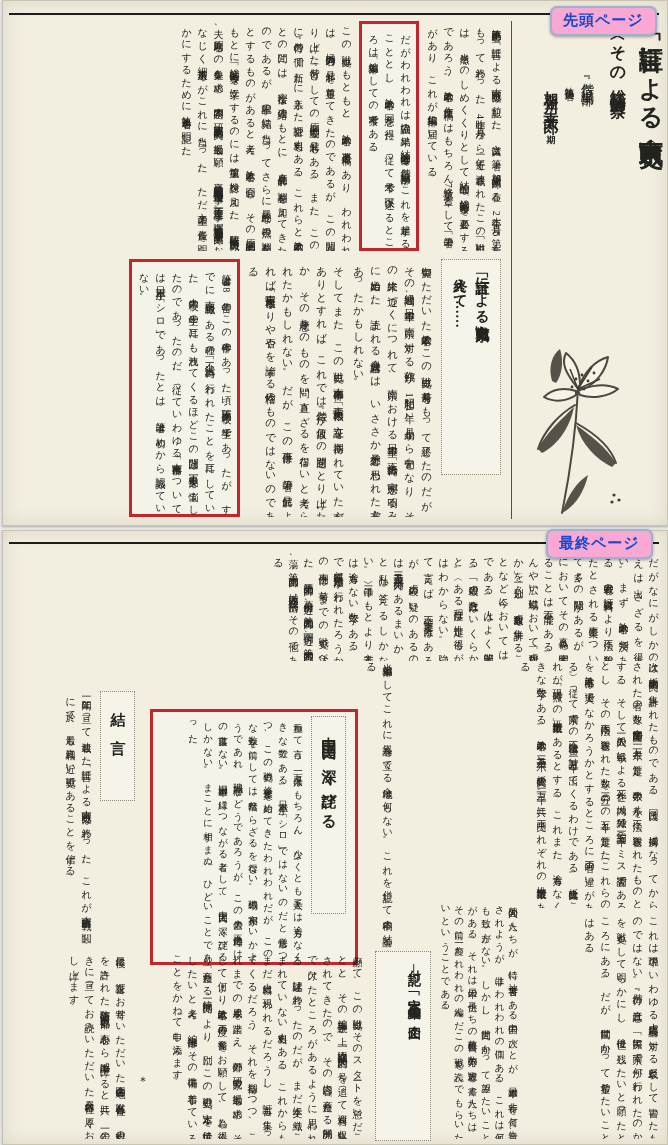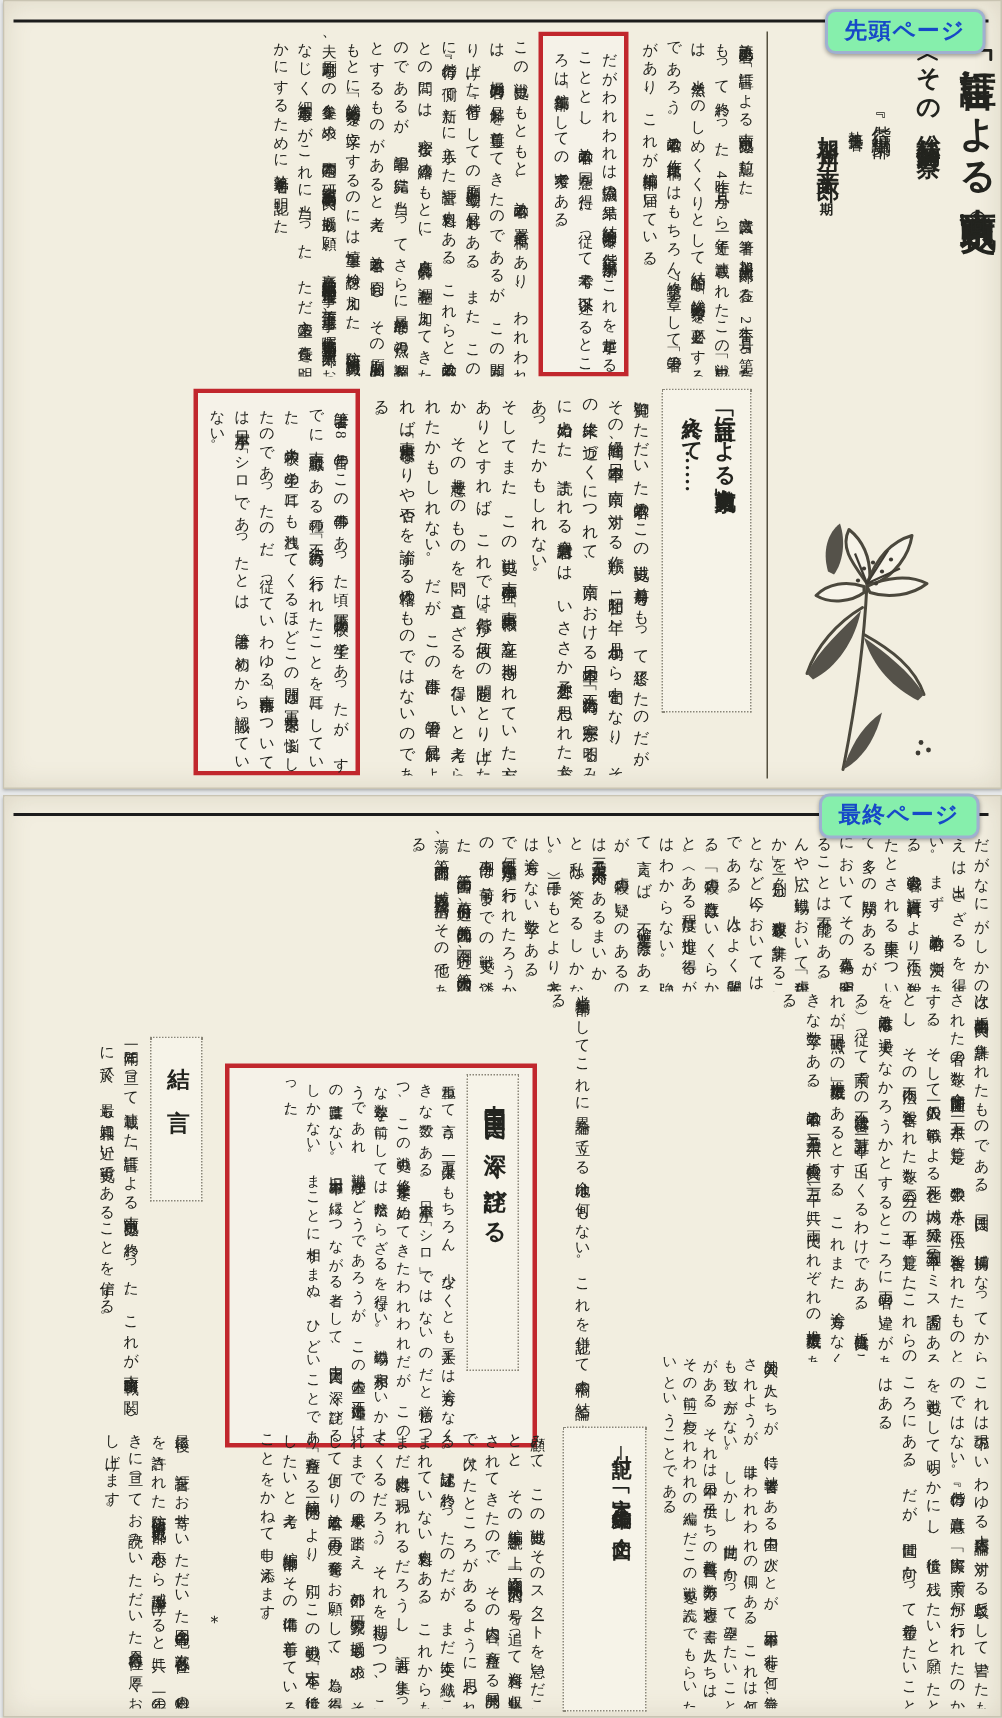--- a/index.html
+++ b/index.html
@@ -11,21 +11,21 @@
   }
   .paper{
     position:absolute;left:2px;width:664px;
     background:#f2eee0;
     border:1px solid #c9c4b2;
     box-shadow:inset 0 0 18px rgba(120,110,80,.18), 0 1px 2px rgba(0,0,0,.25);
   }
   .rule{position:absolute;background:#1c1c1c;}
   .badge{
     position:absolute;z-index:9;
-    background:#86efac;border:2px solid #9fb0d0;border-radius:7px;
+    background:#f9a8d4;border:2px solid #9fb0d0;border-radius:7px;
     color:#1749c8;font-weight:bold;font-size:15px;letter-spacing:1px;
     padding:3px 11px 4px 11px;
     font-family:"Liberation Sans","DejaVu Sans",sans-serif;
     box-shadow:0 1px 3px rgba(0,0,0,.35);
     white-space:nowrap;
   }
   .vflow{
     position:absolute;
     writing-mode:vertical-rl;text-orientation:mixed;
     overflow:hidden;

